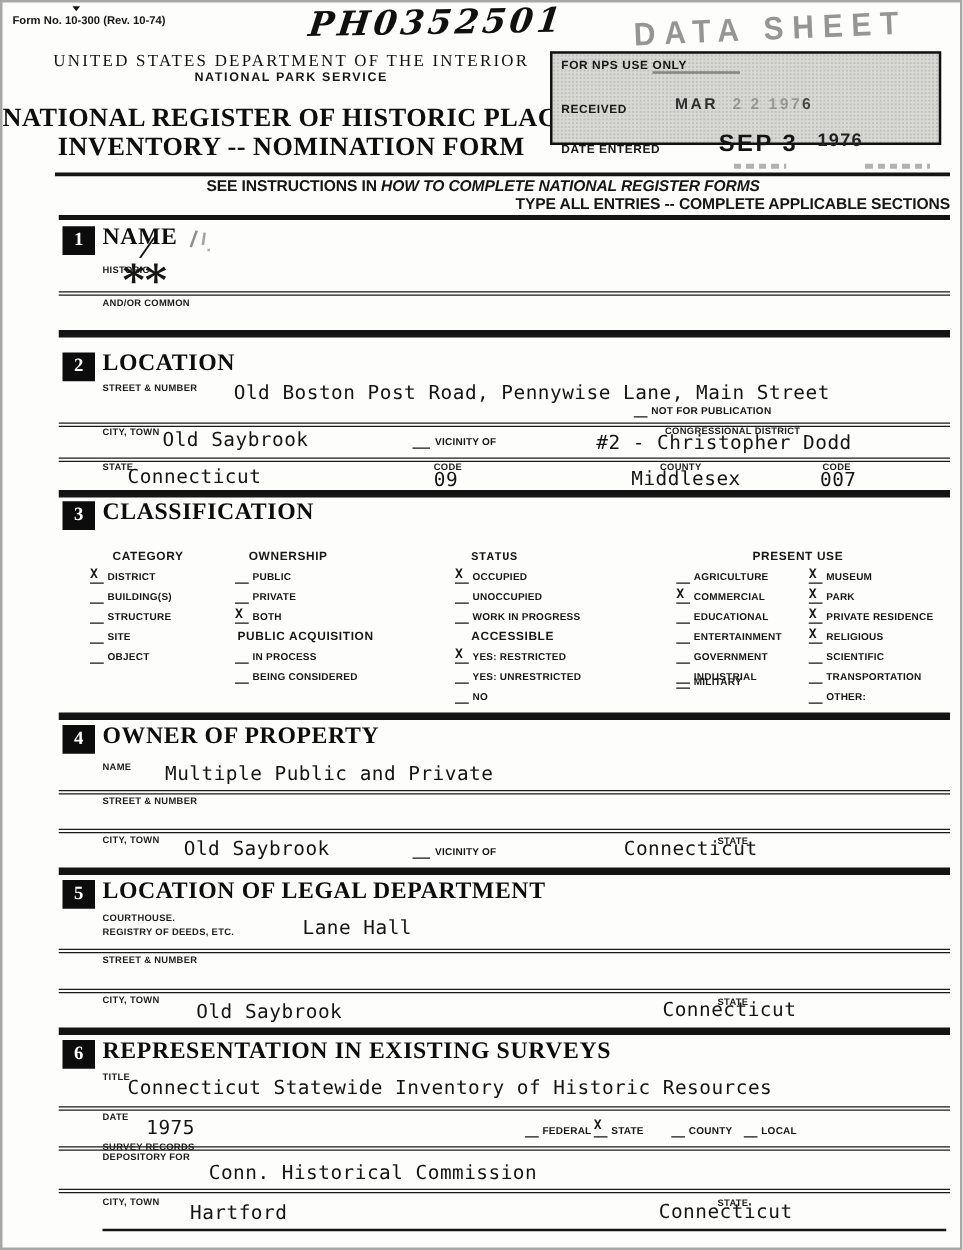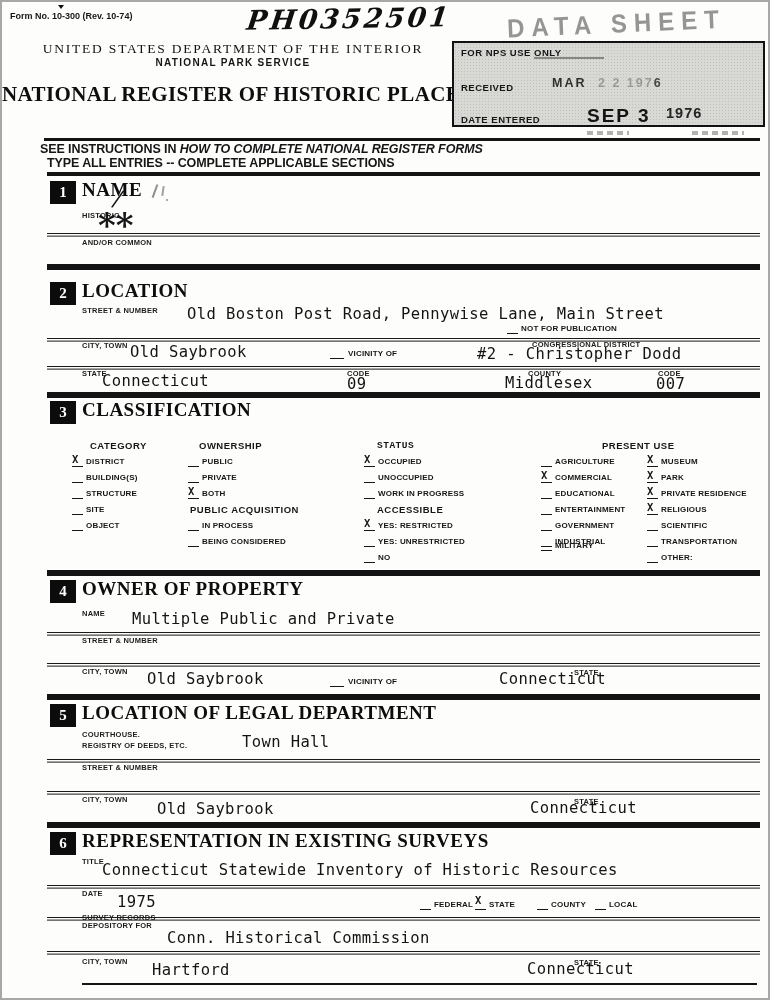--- a/index.html
+++ b/index.html
@@ -23,62 +23,63 @@
   .sec-title{font-family:"Liberation Serif","DejaVu Serif",serif;font-size:19px;font-weight:bold;letter-spacing:.5px;color:#0d0d0d;}
   
   .bar{position:absolute;left:45px;width:713px;height:6px;background:#141414;}
   .hr2{position:absolute;left:45px;width:713px;height:1.4px;background:#1a1a1a;box-shadow:0 2.6px 0 #1a1a1a;}
   
   .ck{position:absolute;height:11px;padding-left:14px;font-size:8px;font-weight:bold;letter-spacing:.2px;white-space:nowrap;}
   .ck .bl{position:absolute;left:0;bottom:1px;width:11px;height:1.4px;background:#161616;}
   .ck .mk{position:absolute;left:0;bottom:3px;font-family:"DejaVu Sans Mono",monospace;font-size:10.5px;font-weight:bold;}
   .ckh{position:absolute;font-size:9.5px;font-weight:bold;letter-spacing:.5px;white-space:nowrap;}
   
-  #nps-box{position:absolute;left:450px;top:39px;width:313px;height:86px;border:2.5px solid #111;box-sizing:border-box;
+  #nps-box{position:absolute;left:438px;top:39px;width:313px;height:75px;border:2.5px solid #111;box-sizing:border-box;
     background-color:#d8d8d5;background-image:radial-gradient(#bfbfbc .6px,transparent .7px);background-size:3px 3px;}
   .stamp{font-weight:bold;color:#222;}
   .hand{font-family:"DejaVu Serif","Liberation Serif",serif;font-style:italic;font-weight:bold;color:#101010;}
   .smudge{position:absolute;opacity:.45;background:repeating-linear-gradient(90deg,#555 0 6px,transparent 6px 10px);height:4px;}
   .stroke{position:absolute;background:#333;}
 </style>
 </head>
 <body>
 
 <div id="page">
 
   <div class="abs" style="left:8px;top:9px;font-size:9px;font-weight:bold;">Form No. 10-300 (Rev. 10-74)</div>
   <div class="abs" style="left:56px;top:3px;width:0;height:0;border-left:3px solid transparent;border-right:3px solid transparent;border-top:4px solid #111;"></div>
 
   <div class="abs hand" style="left:245px;top:1px;font-size:27px;letter-spacing:3px;transform:rotate(-1deg) skewX(-8deg);">PH0352501</div>
 
   <div class="abs serif-sp" style="left:0;top:39px;width:462px;text-align:center;">UNITED STATES DEPARTMENT OF THE INTERIOR</div>
   <div class="abs agency" style="left:0;top:55px;width:462px;text-align:center;">NATIONAL PARK SERVICE</div>
   <div class="abs big-title" style="left:0;top:80px;width:462px;text-align:center;">NATIONAL REGISTER OF HISTORIC PLACES</div>
+  <div class="abs big-title" style="left:0;top:103px;width:462px;text-align:center;">INVENTORY -- NOMINATION FORM</div>
 
   <div class="abs" style="left:505px;top:8px;font-size:24px;font-weight:bold;letter-spacing:7px;color:#2f2f2f;opacity:.5;transform:rotate(-2.5deg) scaleY(1.08);">DATA SHEET</div>
 
   <div id="nps-box">
     <div class="abs" style="left:7px;top:4px;font-size:9.5px;font-weight:bold;letter-spacing:.5px;">FOR NPS USE ONLY</div>
     <div class="abs" style="left:80px;top:14px;width:70px;height:2px;background:#444;opacity:.55;"></div>
     <div class="abs" style="left:7px;top:39px;font-size:9.5px;font-weight:bold;letter-spacing:.5px;">RECEIVED</div>
     <div class="abs stamp" style="left:98px;top:33px;font-size:12.5px;letter-spacing:2px;">
       <span style="opacity:.92;">MAR</span>
       <span style="opacity:.33;margin-left:6px;">2 2 197</span><span style="opacity:.8;">6</span>
     </div>
     <div class="abs" style="left:7px;top:71px;font-size:9.5px;font-weight:bold;letter-spacing:.5px;">DATE ENTERED</div>
     <div class="abs stamp" style="left:133px;top:62px;font-size:19px;letter-spacing:2px;color:#141414;">SEP 3</div>
     <div class="abs stamp" style="left:212px;top:62px;font-size:14.5px;letter-spacing:1px;color:#232323;">1976</div>
   </div>
 
   <div class="smudge" style="left:585px;top:129px;width:42px;"></div>
   <div class="smudge" style="left:690px;top:129px;width:52px;"></div>
 
   <div class="abs" style="left:42px;top:136px;width:716px;height:3px;background:#141414;"></div>
-  <div class="abs instr" style="left:38px;top:140px;width:713px;text-align:left;"><span>SEE INSTRUCTIONS IN </span><i>HOW TO COMPLETE NATIONAL REGISTER FORMS</i></div>
-  <div class="abs instr" style="left:45px;top:154px;width:713px;text-align:left;">TYPE ALL ENTRIES -- COMPLETE APPLICABLE SECTIONS</div>
+  <div class="abs instr" style="left:28px;top:140px;width:713px;text-align:center;"><span>SEE INSTRUCTIONS IN </span><i>HOW TO COMPLETE NATIONAL REGISTER FORMS</i></div>
+  <div class="abs instr" style="left:45px;top:154px;width:713px;text-align:right;">TYPE ALL ENTRIES -- COMPLETE APPLICABLE SECTIONS</div>
   <div class="abs" style="left:45px;top:170px;width:713px;height:4px;background:#141414;"></div>
 
   <div class="abs sec-num" style="left:48px;top:179px;">1</div>
   <div class="abs sec-title" style="left:80px;top:177px;">NAME</div>
   <div class="abs tiny-lbl" style="left:80px;top:209px;">HISTORIC</div>
   <div class="abs hand" style="left:112px;top:184px;font-size:22px;font-weight:normal;transform:rotate(8deg);">/</div>
   <div class="stroke" style="left:152px;top:182px;width:1.6px;height:14px;transform:rotate(20deg);opacity:.55;"></div>
   <div class="stroke" style="left:160px;top:184px;width:1.6px;height:10px;transform:rotate(8deg);opacity:.45;"></div>
   <div class="stroke" style="left:164px;top:197px;width:2px;height:2px;opacity:.4;"></div>
   <div class="abs" style="left:96px;top:206px;font-size:34px;font-weight:bold;font-family:'DejaVu Serif',serif;line-height:1;">**</div>
@@ -172,21 +173,21 @@
     <span class="mk"></span><span class="bl" style="width:14px;"></span><span>VICINITY OF</span>
   </div>
   <div class="abs tiny-lbl" style="left:572px;top:666px;">STATE</div>
   <div class="abs mono" style="left:497px;top:668px;">Connecticut</div>
   <div class="bar" style="top:692px;"></div>
 
   <div class="abs sec-num" style="left:48px;top:702px;">5</div>
   <div class="abs sec-title" style="left:80px;top:700px;">LOCATION OF LEGAL DEPARTMENT</div>
   <div class="abs tiny-lbl" style="left:80px;top:728px;">COURTHOUSE.</div>
   <div class="abs tiny-lbl" style="left:80px;top:739px;">REGISTRY OF DEEDS, ETC.</div>
-  <div class="abs mono" style="left:240px;top:731px;">Town Hall</div>
+  <div class="abs mono" style="left:240px;top:731px;">Lane Hall</div>
   <div class="hr2" style="top:757px;"></div>
   <div class="abs tiny-lbl" style="left:80px;top:761px;">STREET &amp; NUMBER</div>
   <div class="hr2" style="top:789px;"></div>
   <div class="abs tiny-lbl" style="left:80px;top:793px;">CITY, TOWN</div>
   <div class="abs mono" style="left:155px;top:798px;">Old Saybrook</div>
   <div class="abs tiny-lbl" style="left:572px;top:795px;">STATE</div>
   <div class="abs mono" style="left:528px;top:797px;">Connecticut</div>
   <div class="bar" style="top:820px;"></div>
 
   <div class="abs sec-num" style="left:48px;top:830px;">6</div>

